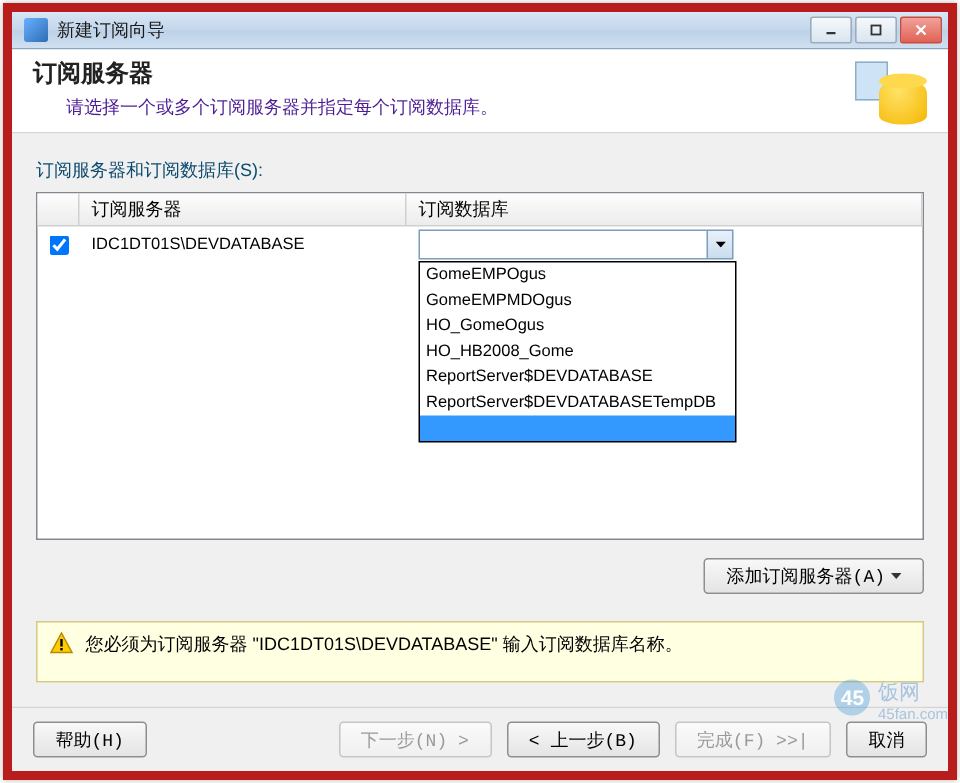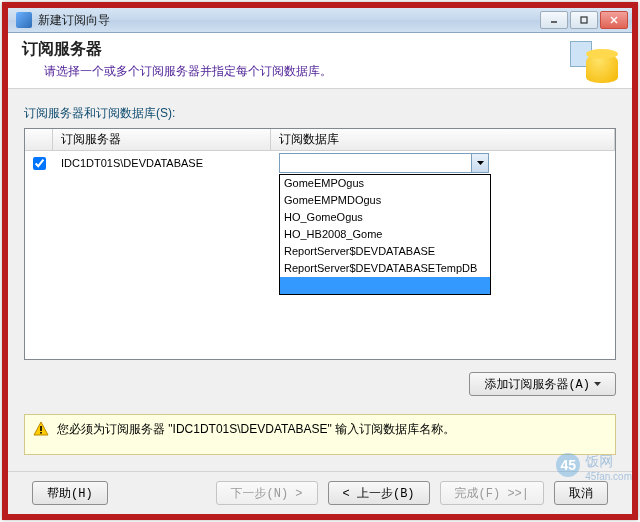--- a/index.html
+++ b/index.html
@@ -35,21 +35,21 @@
 .combo-input { flex: 1; border: none; outline: none; padding: 0 4px; font-size: 11px; }
 .combo-btn { width: 17px; background: linear-gradient(#e9f1fa,#c9dcef); border-left: 1px solid #7b9ebd; display: flex; align-items: center; justify-content: center; cursor: pointer; }
 .dropdown { position: absolute; top: 20px; left: -1px; width: 212px; background: #fff; border: 1px solid #000; z-index: 50; }
 .dropdown-opt { height: 17px; padding: 0 4px; font-size: 11px; font-family: Tahoma, sans-serif; line-height: 17px; cursor: pointer; overflow: hidden; white-space: nowrap; }
 .dropdown-opt.sel { background: #3399ff; }
 .add-btn-row { margin-top: 12px; display: flex; justify-content: flex-end; }
 .push-btn { height: 24px; padding: 0 14px; background: linear-gradient(#f8f8f8,#e4e4e4); border: 1px solid #8e8e8e; border-radius: 3px; cursor: pointer; font-size: 12px; display: flex; align-items: center; justify-content: center; gap: 4px; font-family: Liberation Mono, monospace; }
 .push-btn.disabled { color: #9a9a9a; border-color: #c5c5c5; background: linear-gradient(#fafafa,#efefef); cursor: default; }
 .msg-box { margin-top: 18px; border: 1px solid #d4c88a; background: #ffffe1; padding: 6px 8px 16px 8px; display: flex; align-items: flex-start; gap: 8px; }
 .warn-ico { width: 16px; height: 16px; flex-shrink: 0; }
-.footer { height: 48px; border-top: 1px solid #d4d4d4; background: #f0f0f0; display: flex; align-items: center; padding: 0 24px; gap: 10px; }
+.footer { height: 48px; border-top: 1px solid #d4d4d4; background: #f0f0f0; display: flex; align-items: center; padding: 0 14px; gap: 10px; }
 .footer .spacer { flex: 1; }
 .watermark { position: absolute; right: 8px; bottom: 40px; font-size: 14px; color: rgba(80,140,200,0.45); display: flex; align-items: flex-start; gap: 5px; pointer-events: none; }
 .watermark .wm-ico { width: 24px; height: 24px; border-radius: 50%; background: rgba(80,160,220,0.4); display:flex; align-items:center; justify-content:center; color:#fff; font-weight:bold; }
 </style>
 </head>
 <body>
 
 <div class="window">
   <div class="titlebar">
     <div class="title-icon"></div>

